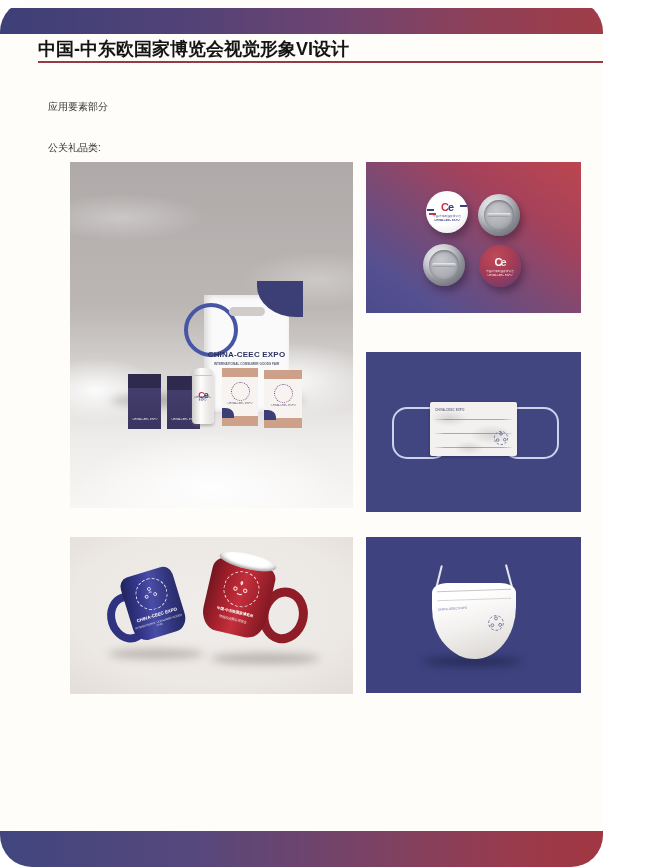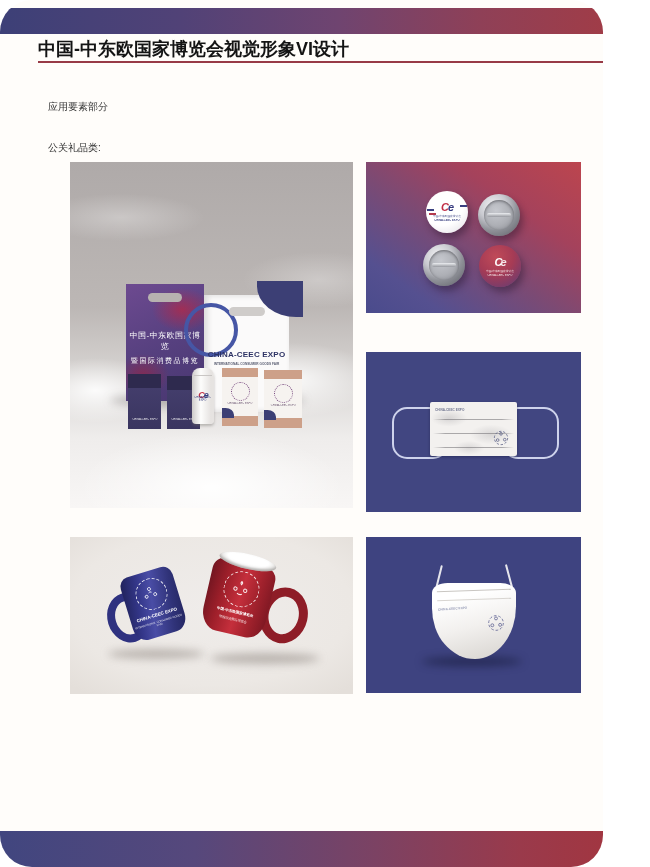--- a/index.html
+++ b/index.html
@@ -55,21 +55,21 @@
   .handle-cut{left:50%;transform:translateX(-50%);width:34px;height:9px;border-radius:5px;}
   .soft-shadow{border-radius:50%;filter:blur(4px);}
   .pbox{width:33px;height:55px;background:linear-gradient(180deg,#46406f 0%,#3a3560 100%);}
   .pbox .cap{position:absolute;left:0;top:0;width:100%;height:14px;background:#2e2a4e;}
   .pinkbox{background:linear-gradient(180deg,#cda089 0%,#cda089 15%,#f6f3f0 15%,#f6f3f0 82%,#cda089 82%);}
   .pinkbox .wedge{position:absolute;left:0;bottom:8px;width:12px;height:10px;background:#3c3f75;border-radius:0 70% 0 0;}
   .wreath{border:1px dotted #7b4e82;border-radius:50%;}
   .tumbler{left:122px;top:206px;width:22px;height:56px;border-radius:8px 8px 4px 4px;
     background:linear-gradient(90deg,#cecbc9 0%,#fdfdfc 40%,#e6e3e1 85%);box-shadow:0 2px 3px rgba(110,105,100,.4);}
   .tumbler .cap-line{position:absolute;left:2px;top:7px;width:18px;height:1px;background:#c9c6c4;}
-  .ce{font-weight:700;font-style:italic;letter-spacing:-1px;}
+  .ce{font-weight:700;letter-spacing:-1px;}
   .ce .c{color:#c22f46;}
   .ce .e{color:#353a7e;}
 
   
   .badge{width:42px;height:42px;border-radius:50%;box-shadow:3px 5px 7px rgba(35,18,40,.4);}
   .badge-white{background:radial-gradient(circle at 38% 30%, #ffffff 55%, #eceaee 82%, #d9d7dd 100%);}
   .badge-metal{background:radial-gradient(circle at 35% 28%, #f2f2f4 0%, #c9cad0 34%, #8f9198 60%, #74767d 80%, #9fa1a8 100%);}
   .badge-metal .inner{position:absolute;left:6px;top:6px;width:30px;height:30px;border-radius:50%;
     background:radial-gradient(circle at 40% 35%, #c6c8ce 0%, #aeb0b6 55%, #898b92 100%);
     box-shadow:inset 0 1px 3px rgba(40,40,45,.55);}
@@ -119,27 +119,20 @@
 
   <div class="topbar"></div>
   <div class="page-title">中国-中东欧国家博览会视觉形象VI设计</div>
   <div class="title-rule"></div>
   <div class="label" style="top:100px;font-family:Liberation Mono, monospace;">应用要素部分</div>
   <div class="label" style="top:141px;">公关礼品类:</div>
 
   <div class="scene" id="scene-gift">
     <div class="abs soft-shadow" style="left:40px;top:232px;width:195px;height:13px;background:rgba(95,90,88,.38);"></div>
 
-    <div class="abs bag-left">
-      <div class="abs handle-cut" style="top:9px;background:#b7b2b0;"></div>
-      <div class="pos ctr" style="top:46px;color:#fff;">
-        <div style="font-size:8px;letter-spacing:.5px;">中国-中东欧国家博览</div>
-        <div style="font-size:7px;letter-spacing:1.5px;margin-top:4px;">暨国际消费品博览</div>
-      </div>
-    </div>
 
     <div class="abs bag-right">
       <div class="abs blob-navy"></div>
       <div class="abs arc-blue"></div>
       <div class="abs handle-cut" style="top:12px;width:36px;background:#cfccca;"></div>
       <div class="pos ctr" style="top:55px;">
         <div style="font-size:8px;font-weight:700;color:#2d3264;letter-spacing:.2px;">CHINA-CEEC EXPO</div>
       </div>
       <div class="pos" style="top:67px;color:#5a5e72;font-weight:700;">
         <span class="sc35">INTERNATIONAL CONSUMER GOODS FAIR</span>

